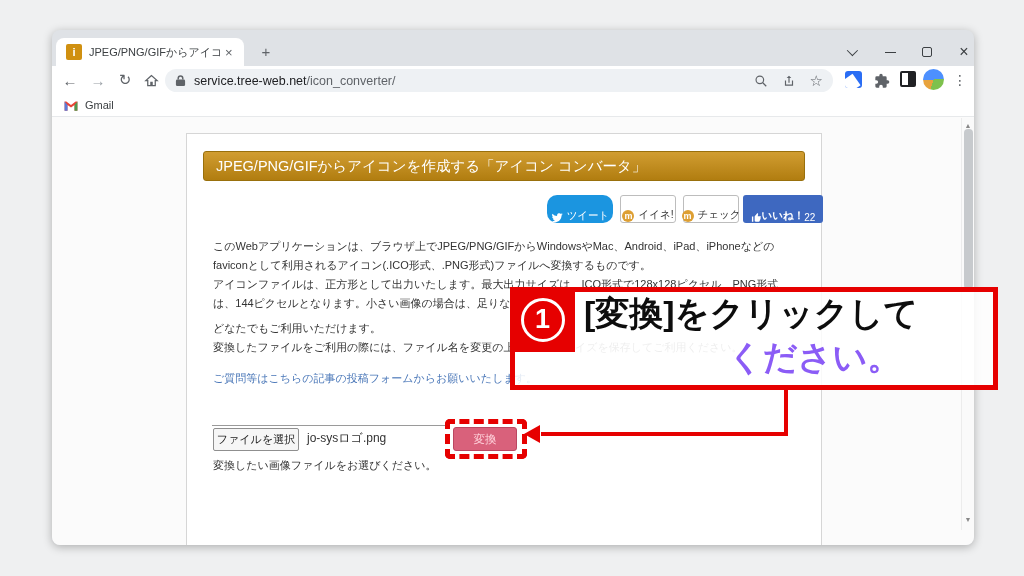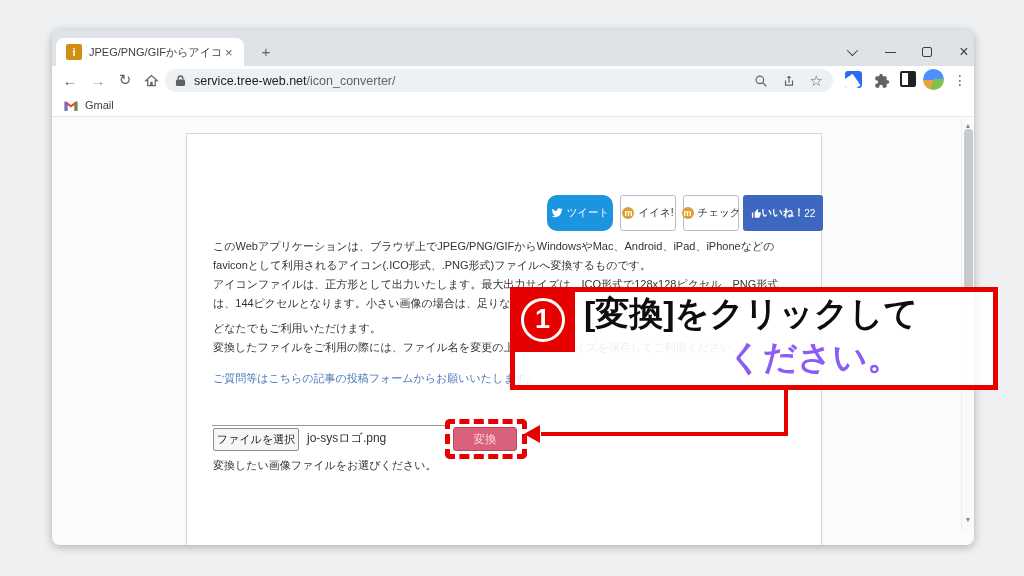--- a/index.html
+++ b/index.html
@@ -82,21 +82,21 @@
     background:#fbfbfb; border-radius:0 0 8px 8px; overflow:hidden;
   }
   .contentbox { left:134px; top:16px; width:636px; height:420px; background:#fff; border:1px solid #d6d6d6; }
   .banner {
     left:151px; top:34px; width:602px; height:30px;
     background:linear-gradient(#d19d31,#b17d10);
     border:1px solid #99700c; border-radius:3px;
     color:#fff; font-size:14.5px; line-height:28px; padding-left:12px;
     white-space:nowrap; overflow:hidden;
   }
-  .sbtn { position:absolute; top:78px; height:36px; display:flex; align-items:center; font-size:10.5px; white-space:nowrap; }
+  .sbtn { position:absolute; top:78px; height:28px; display:flex; align-items:flex-end; font-size:10.5px; white-space:nowrap; }
   .btn-tweet { left:495px; width:66px; background:#1b95e0; border-radius:10px; color:#fff; justify-content:center; gap:4px; }
   .btn-mixi  { background:#fff; border:1px solid #bdbdbd; border-radius:3px; color:#333; justify-content:center; gap:4px; }
   .mixi-m { width:12px; height:12px; border-radius:50%; background:#dd9f33; color:#fff; font-size:9px; font-weight:bold;
     display:flex; align-items:center; justify-content:center; flex:none; }
   .btn-fb { left:691px; width:80px; background:#3e68c0; border-radius:3px; color:#fff; justify-content:center; gap:0; font-weight:bold; }
   .fb-count { font-weight:normal; font-size:10px; }
 
   .ptext { font-size:11px; line-height:19px; color:#333; white-space:nowrap; }
   .p1 { left:161px; top:120px; }
   .p2 { left:161px; top:202px; }
@@ -225,20 +225,21 @@
         <path d="M1 2v16h5V8z" fill="#4285f4" opacity=".85"></path>
         <path d="M18 8v10h5V2z" fill="#34a853" opacity=".85"></path>
       </svg>
       <span class="bm-label">Gmail</span>
     </div>
   </div>
 
   <div class="abs viewport">
     <div class="abs contentbox"></div>
 
+    <div class="abs banner">JPEG/PNG/GIFからアイコンを作成する「アイコン コンバータ」</div>
 
     <div class="abs sbtn btn-tweet">
       <svg width="12" height="10" viewBox="0 0 24 20">
           <path d="M23.4 2.4c-.8.4-1.7.6-2.6.8A4.5 4.5 0 0 0 22.8.7c-.9.5-1.9.9-2.9 1.1A4.5 4.5 0 0 0 12.1 5c0 .4 0 .7.1 1A12.8 12.8 0 0 1 2.9 1.3a4.5 4.5 0 0 0 1.4 6A4.4 4.4 0 0 1 2.2 6.8v.1c0 2.2 1.6 4 3.6 4.4a4.6 4.6 0 0 1-2 .1 4.5 4.5 0 0 0 4.2 3.1A9 9 0 0 1 1.3 16.4 12.7 12.7 0 0 0 8.2 18.4c8.3 0 12.8-6.9 12.8-12.8v-.6c.9-.6 1.7-1.4 2.4-2.6z" fill="#fff"></path>
         </svg>
       <span>ツイート</span>
     </div>
     <div class="abs sbtn btn-mixi" style="left:568px; width:56px;">
       <span class="mixi-m">m</span>
       <span>イイネ!</span>

